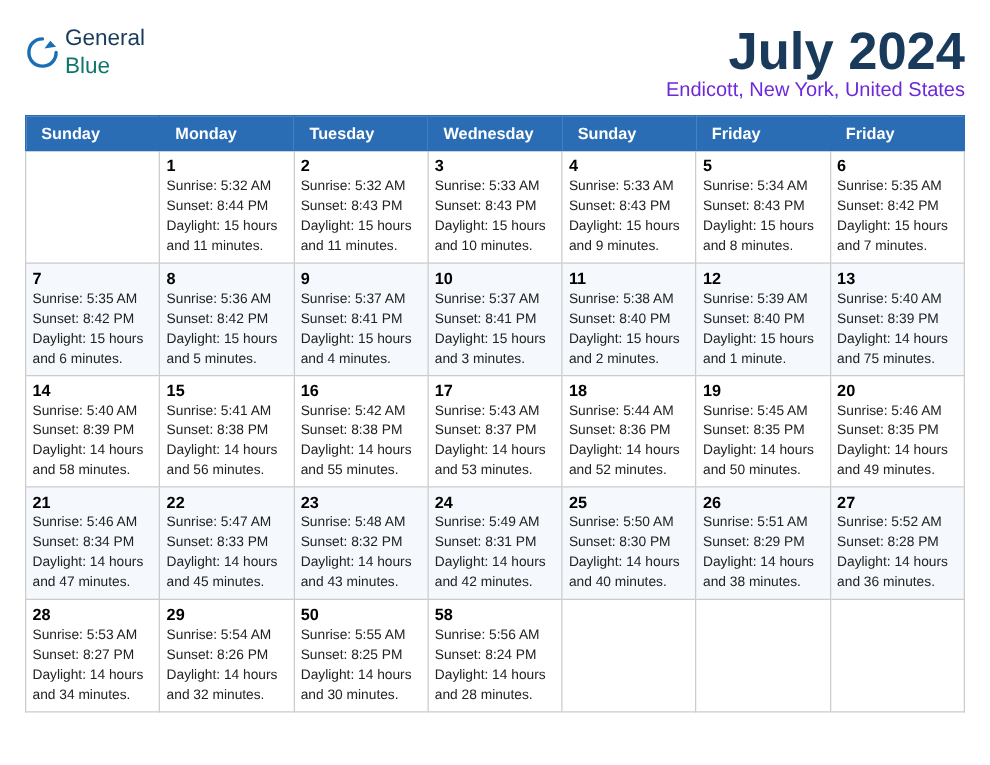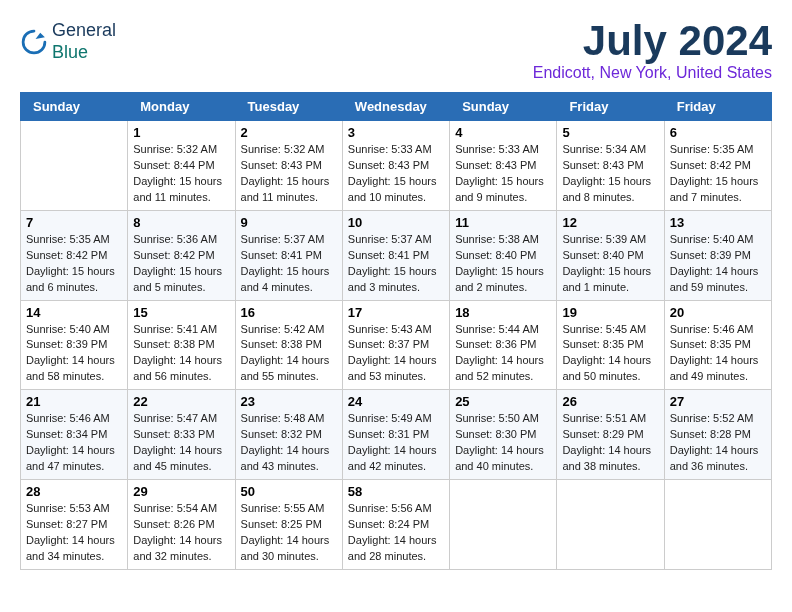--- a/index.html
+++ b/index.html
@@ -221,21 +221,21 @@
           <span>Sunrise: 5:39 AM</span><br>
           <span>Sunset: 8:40 PM</span><br>
           <span>Daylight: 15 hours and 1 minute.</span>
         </div>
       </td>
         <td>
         <span class="day-number">13</span>
         <div class="day-info">
           <span>Sunrise: 5:40 AM</span><br>
           <span>Sunset: 8:39 PM</span><br>
-          <span>Daylight: 14 hours and 59 minutes.</span>
+          <span>Daylight: 14 hours and 75 minutes.</span>
         </div>
       </td>
       </tr>
       <tr>
         <td>
         <span class="day-number">14</span>
         <div class="day-info">
           <span>Sunrise: 5:40 AM</span><br>
           <span>Sunset: 8:39 PM</span><br>
           <span>Daylight: 14 hours and 58 minutes.</span>

